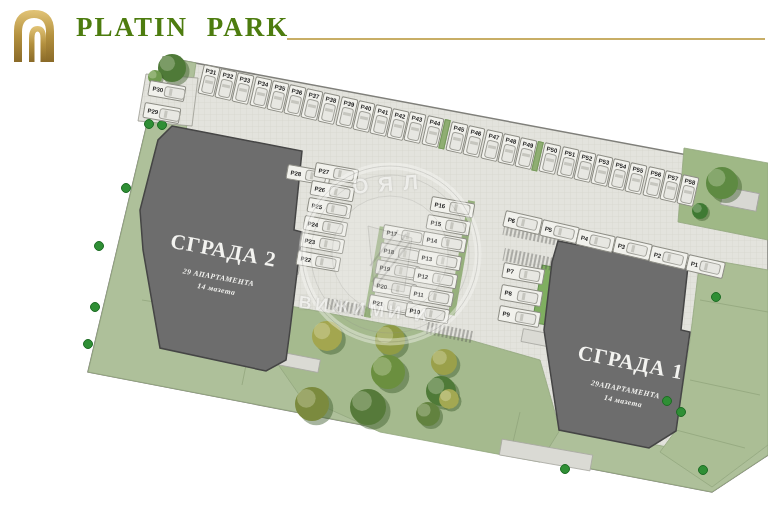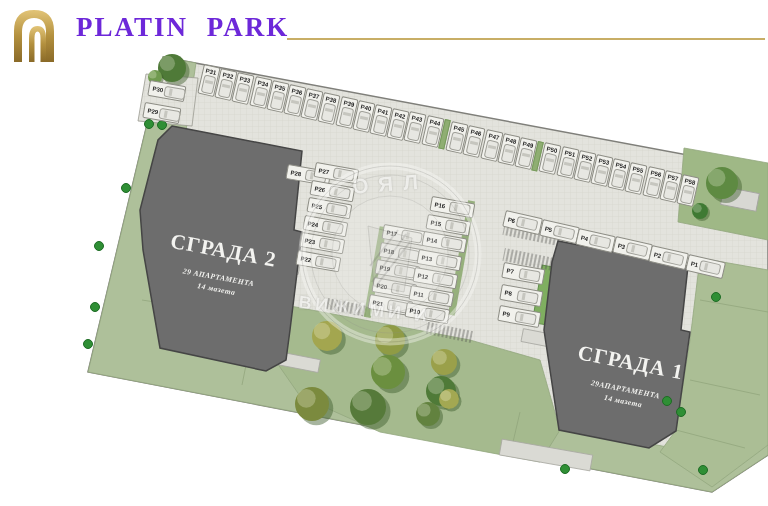--- a/index.html
+++ b/index.html
@@ -4,21 +4,21 @@
 <style>
   html,body{margin:0;padding:0;background:#fff;}
   .stage{position:relative;width:768px;height:506px;background:#ffffff;overflow:hidden;
          font-family:"Liberation Sans",sans-serif;}
 
   
   .header{position:absolute;left:0;top:0;width:768px;height:60px;z-index:40;}
   .logo{position:absolute;left:8px;top:4px;}
   .brand{position:absolute;left:76px;top:12px;font-family:"Liberation Serif",serif;
          font-size:27px;font-weight:600;letter-spacing:2px;word-spacing:10px;
-         color:#6d28d9;text-shadow:0 1px 0 rgba(255,255,255,.5);}
+         color:#4d7c0f;text-shadow:0 1px 0 rgba(255,255,255,.5);}
   .gold-line{position:absolute;left:287px;top:38px;width:478px;height:2px;background:#c8ae66;}
 
   
   .sitesvg{position:absolute;left:0;top:0;z-index:1;}
 
   
   .spots{position:absolute;left:0;top:0;width:768px;height:506px;z-index:10;pointer-events:none;}
   .spot,.spot-v,.divider{position:absolute;box-sizing:border-box;transform-origin:top left;}
   .spot{display:flex;align-items:center;justify-content:space-between;gap:1px;padding:0 3px;
         background:#f1f1ec;border:1px solid #8d8d85;border-radius:2px;}

